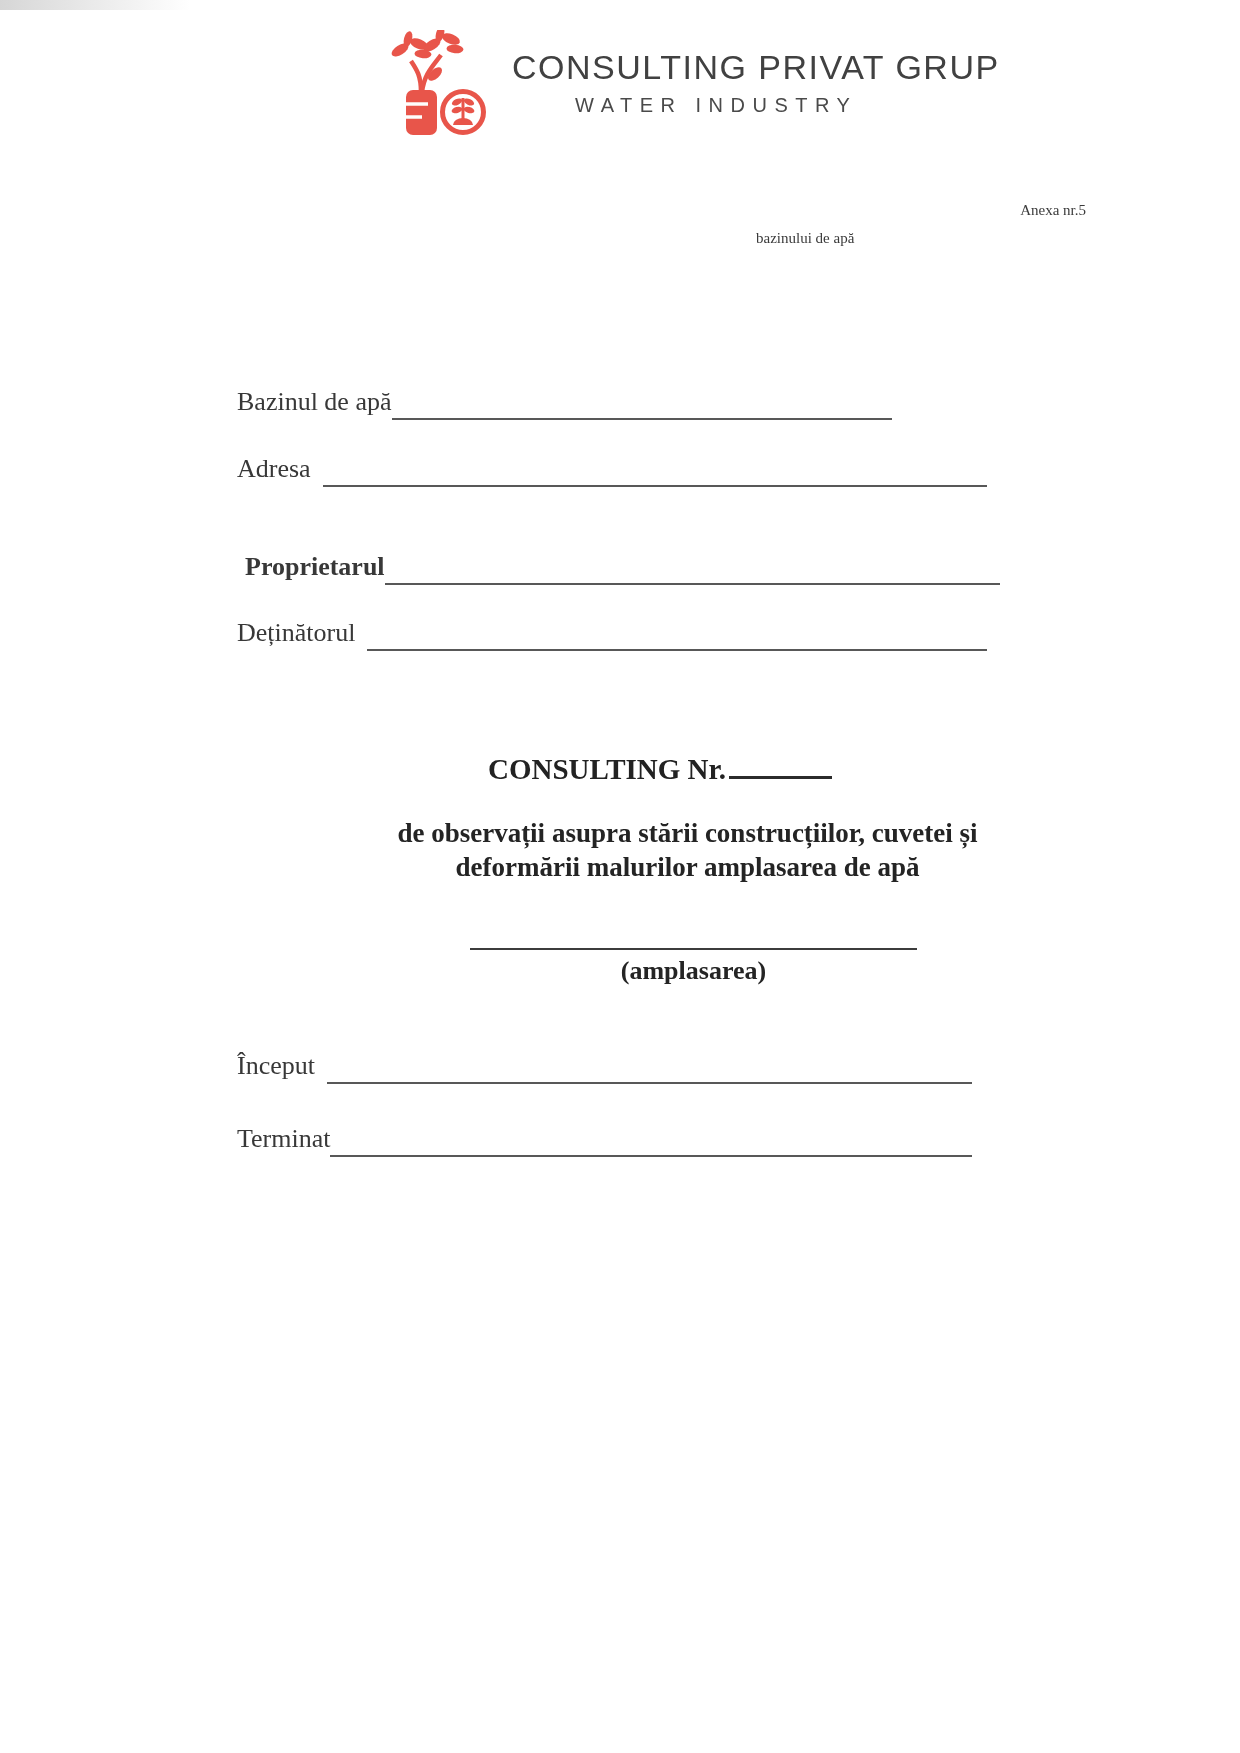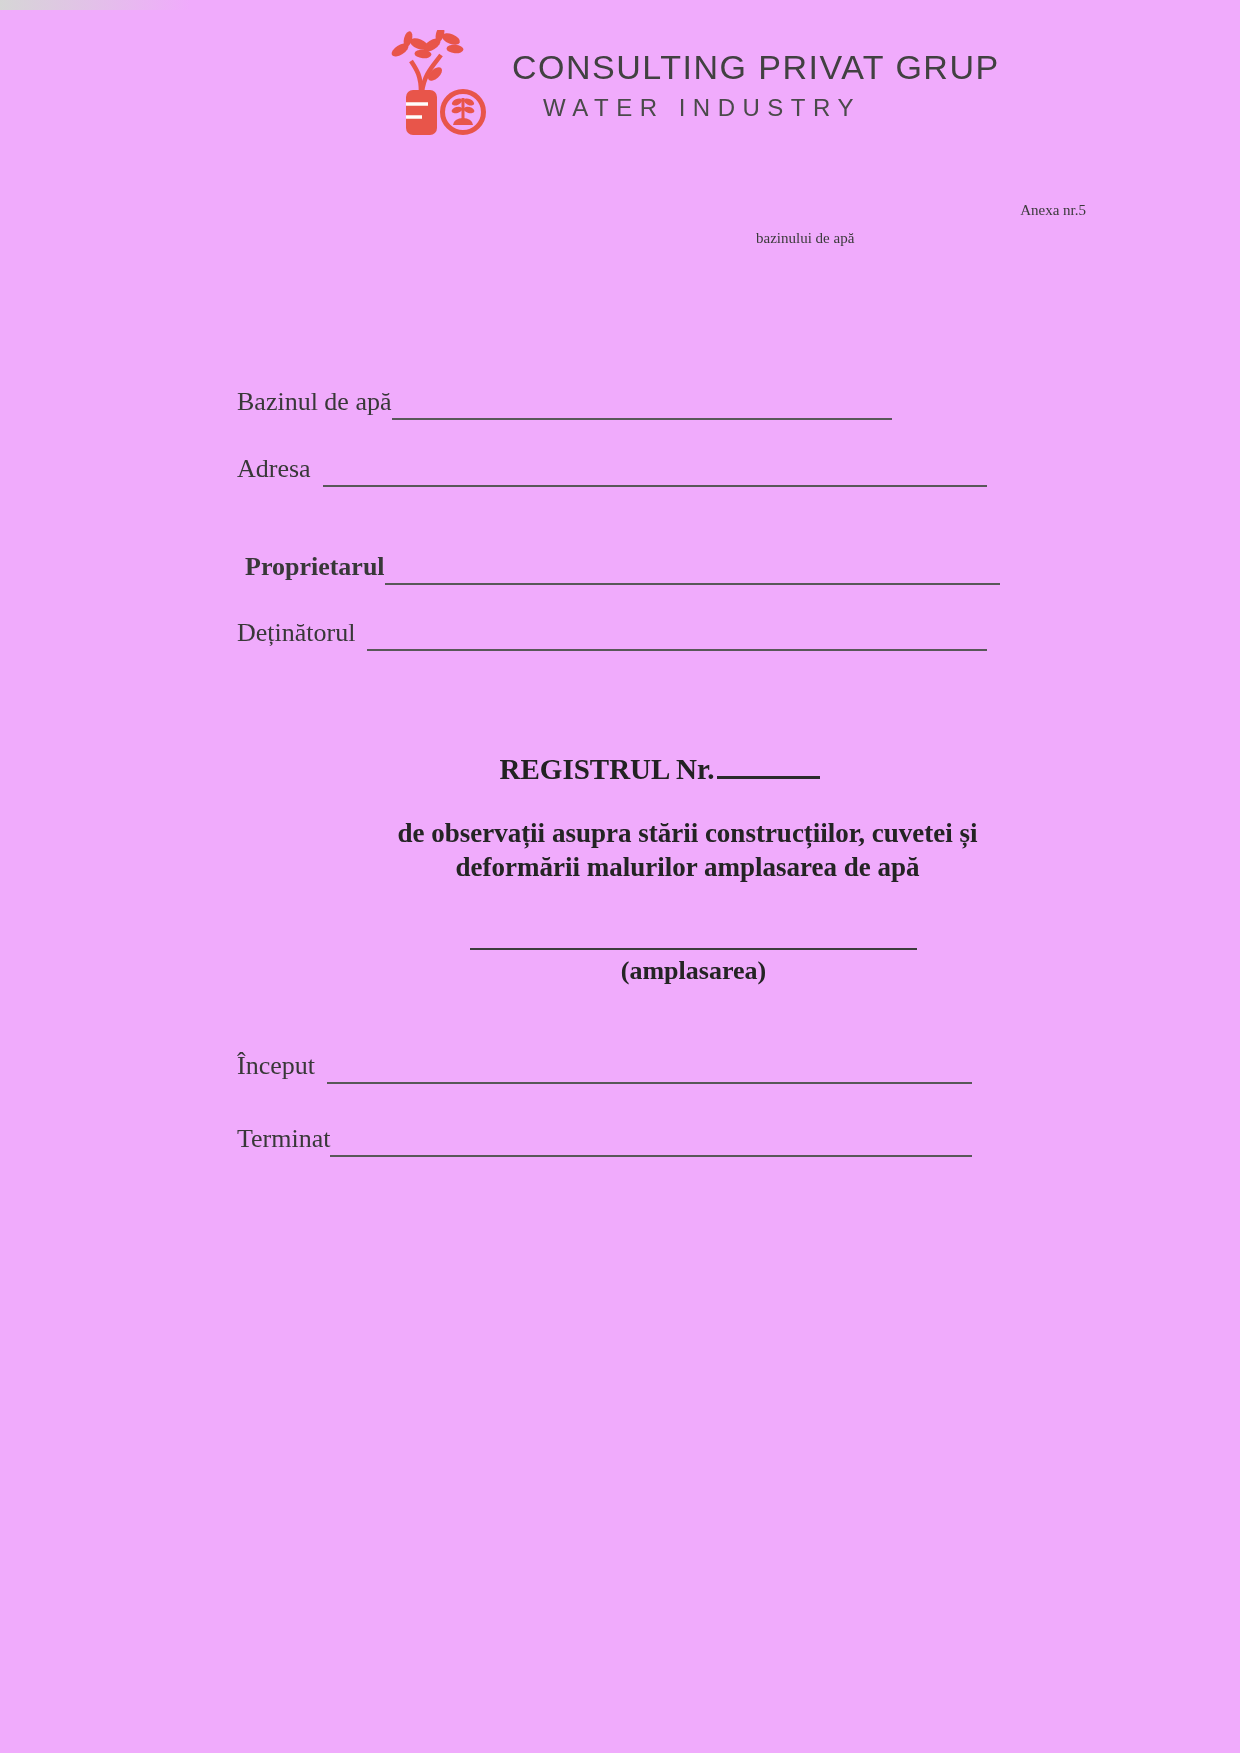--- a/index.html
+++ b/index.html
@@ -1,42 +1,42 @@
 <!DOCTYPE html>
 <html><head>
 <meta charset="utf-8">
 <style>
   html,body { margin:0; padding:0; background:#e9e9e9; }
   .page {
     position:relative;
     width:1240px; height:1753px;
     margin:0 auto;
-    background:#f0abfc;
+    background:#ffffff;
     font-family:"Liberation Serif", serif;
     color:#2f2f2f;
     overflow:hidden;
   }
   
   .scan-edge {
     position:absolute; left:0; top:0; width:190px; height:10px;
     background:linear-gradient(90deg,#d6d6d6,rgba(214,214,214,0));
   }
 
   
   .logo-icon { position:absolute; left:388px; top:30px; }
   .brand {
     position:absolute; left:512px; top:48px;
     font-family:"Liberation Sans", sans-serif;
     font-size:34px; letter-spacing:1.5px; color:#414141;
     white-space:nowrap;
   }
   .division {
-    position:absolute; left:543px; top:94px;
+    position:absolute; left:575px; top:94px;
     font-family:"Liberation Sans", sans-serif;
-    font-size:24px; letter-spacing:7.5px; color:#4a4a4a;
+    font-size:20px; letter-spacing:7.5px; color:#4a4a4a;
     white-space:nowrap;
     text-align:right;
   }
 
   
   .annex {
     position:absolute; left:756px; top:196px; width:336px;
     font-size:15px; line-height:28px; color:#3a3a3a;
   }
   .annex .r { text-align:right; padding-right:6px; }
@@ -137,21 +137,21 @@
     <span class="label">Proprietarul</span>
     <span class="blank"></span>
   </div>
 
   <div class="field" style="left:237px; top:613px; width:750px;align-items:flex-end;">
     <span class="label">Deținătorul</span>
     <span class="blank gap-s"></span>
   </div>
 
   <div class="reg-title">
-    <span>REGISTRUL Nr.</span><span class="reg-blank"></span>
+    <span>CONSULTING Nr.</span><span class="reg-blank"></span>
   </div>
 
   <div class="reg-subtitle">
     <div>de observații asupra stării construcțiilor, cuvetei și</div>
     <div>deformării malurilor amplasarea de apă</div>
   </div>
 
   <div class="placement-line"></div>
   <div class="placement-caption">(amplasarea)</div>
 

